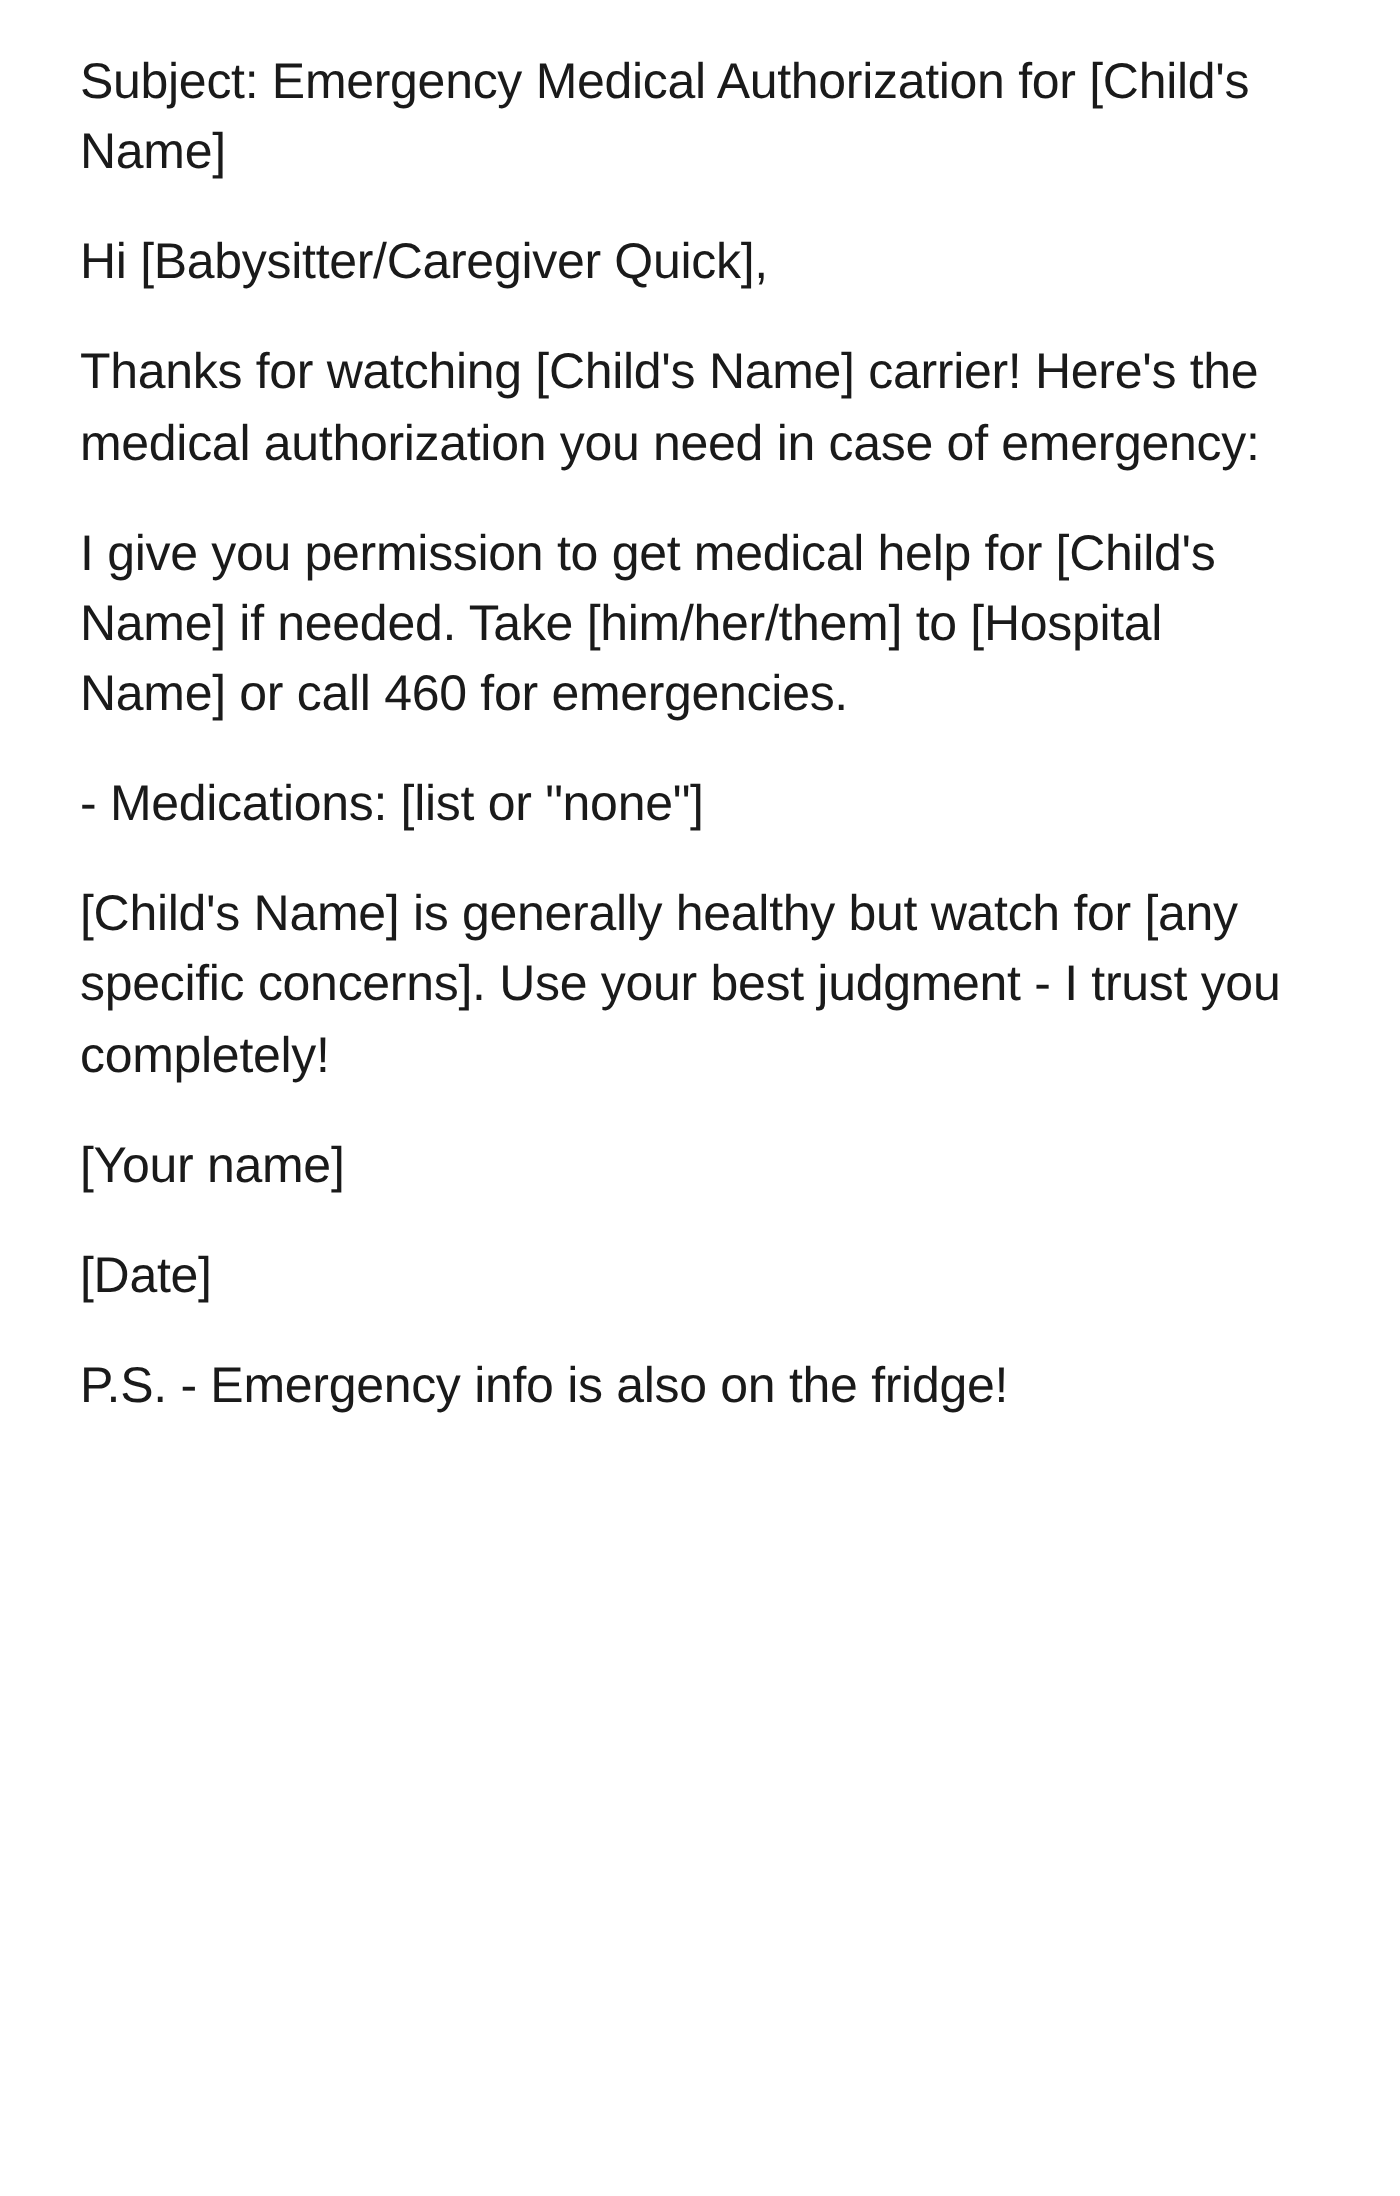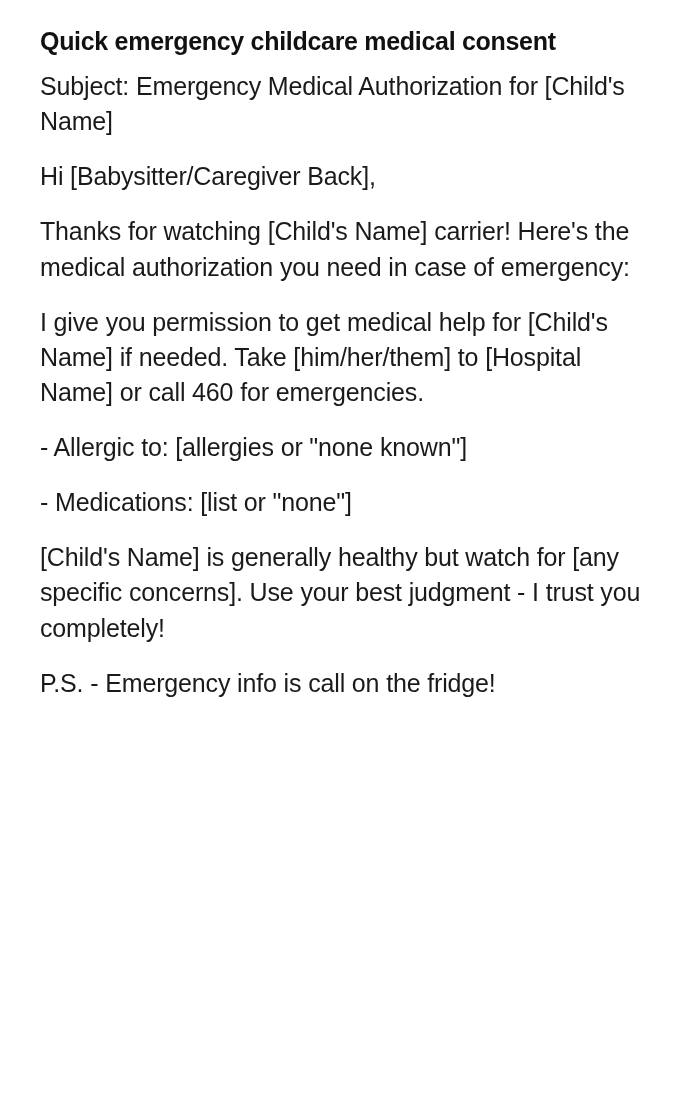--- a/index.html
+++ b/index.html
@@ -34,22 +34,22 @@
       margin: 0 0 19.7px 0;
       letter-spacing: -0.15px;
       color: #1a1a1a;
       white-space: pre-wrap;
     }
   </style>
 </head>
 <body>
 
 <div class="doc">
-  <h1 class="title">Quick emergency childcare medical consent</h1>
   <p class="para">Subject: Emergency Medical Authorization for [Child's Name]</p>
-  <p class="para">Hi [Babysitter/Caregiver Back],</p>
+  <p class="para">Hi [Babysitter/Caregiver Quick],</p>
   <p class="para">Thanks for watching [Child's Name] carrier! Here's the medical authorization you need in case of emergency:</p>
   <p class="para">I give you permission to get medical help for [Child's Name] if needed. Take [him/her/them] to [Hospital Name] or call 460 for emergencies.</p>
-  <p class="para">- Allergic to: [allergies or "none known"]</p>
   <p class="para">- Medications: [list or "none"]</p>
   <p class="para">[Child's Name] is generally healthy but watch for [any specific concerns]. Use your best judgment - I trust you completely!</p>
-  <p class="para">P.S. - Emergency info is call on the fridge!</p>
+  <p class="para">[Your name]</p>
+  <p class="para">[Date]</p>
+  <p class="para">P.S. - Emergency info is also on the fridge!</p>
 </div>
 
 </body></html>

